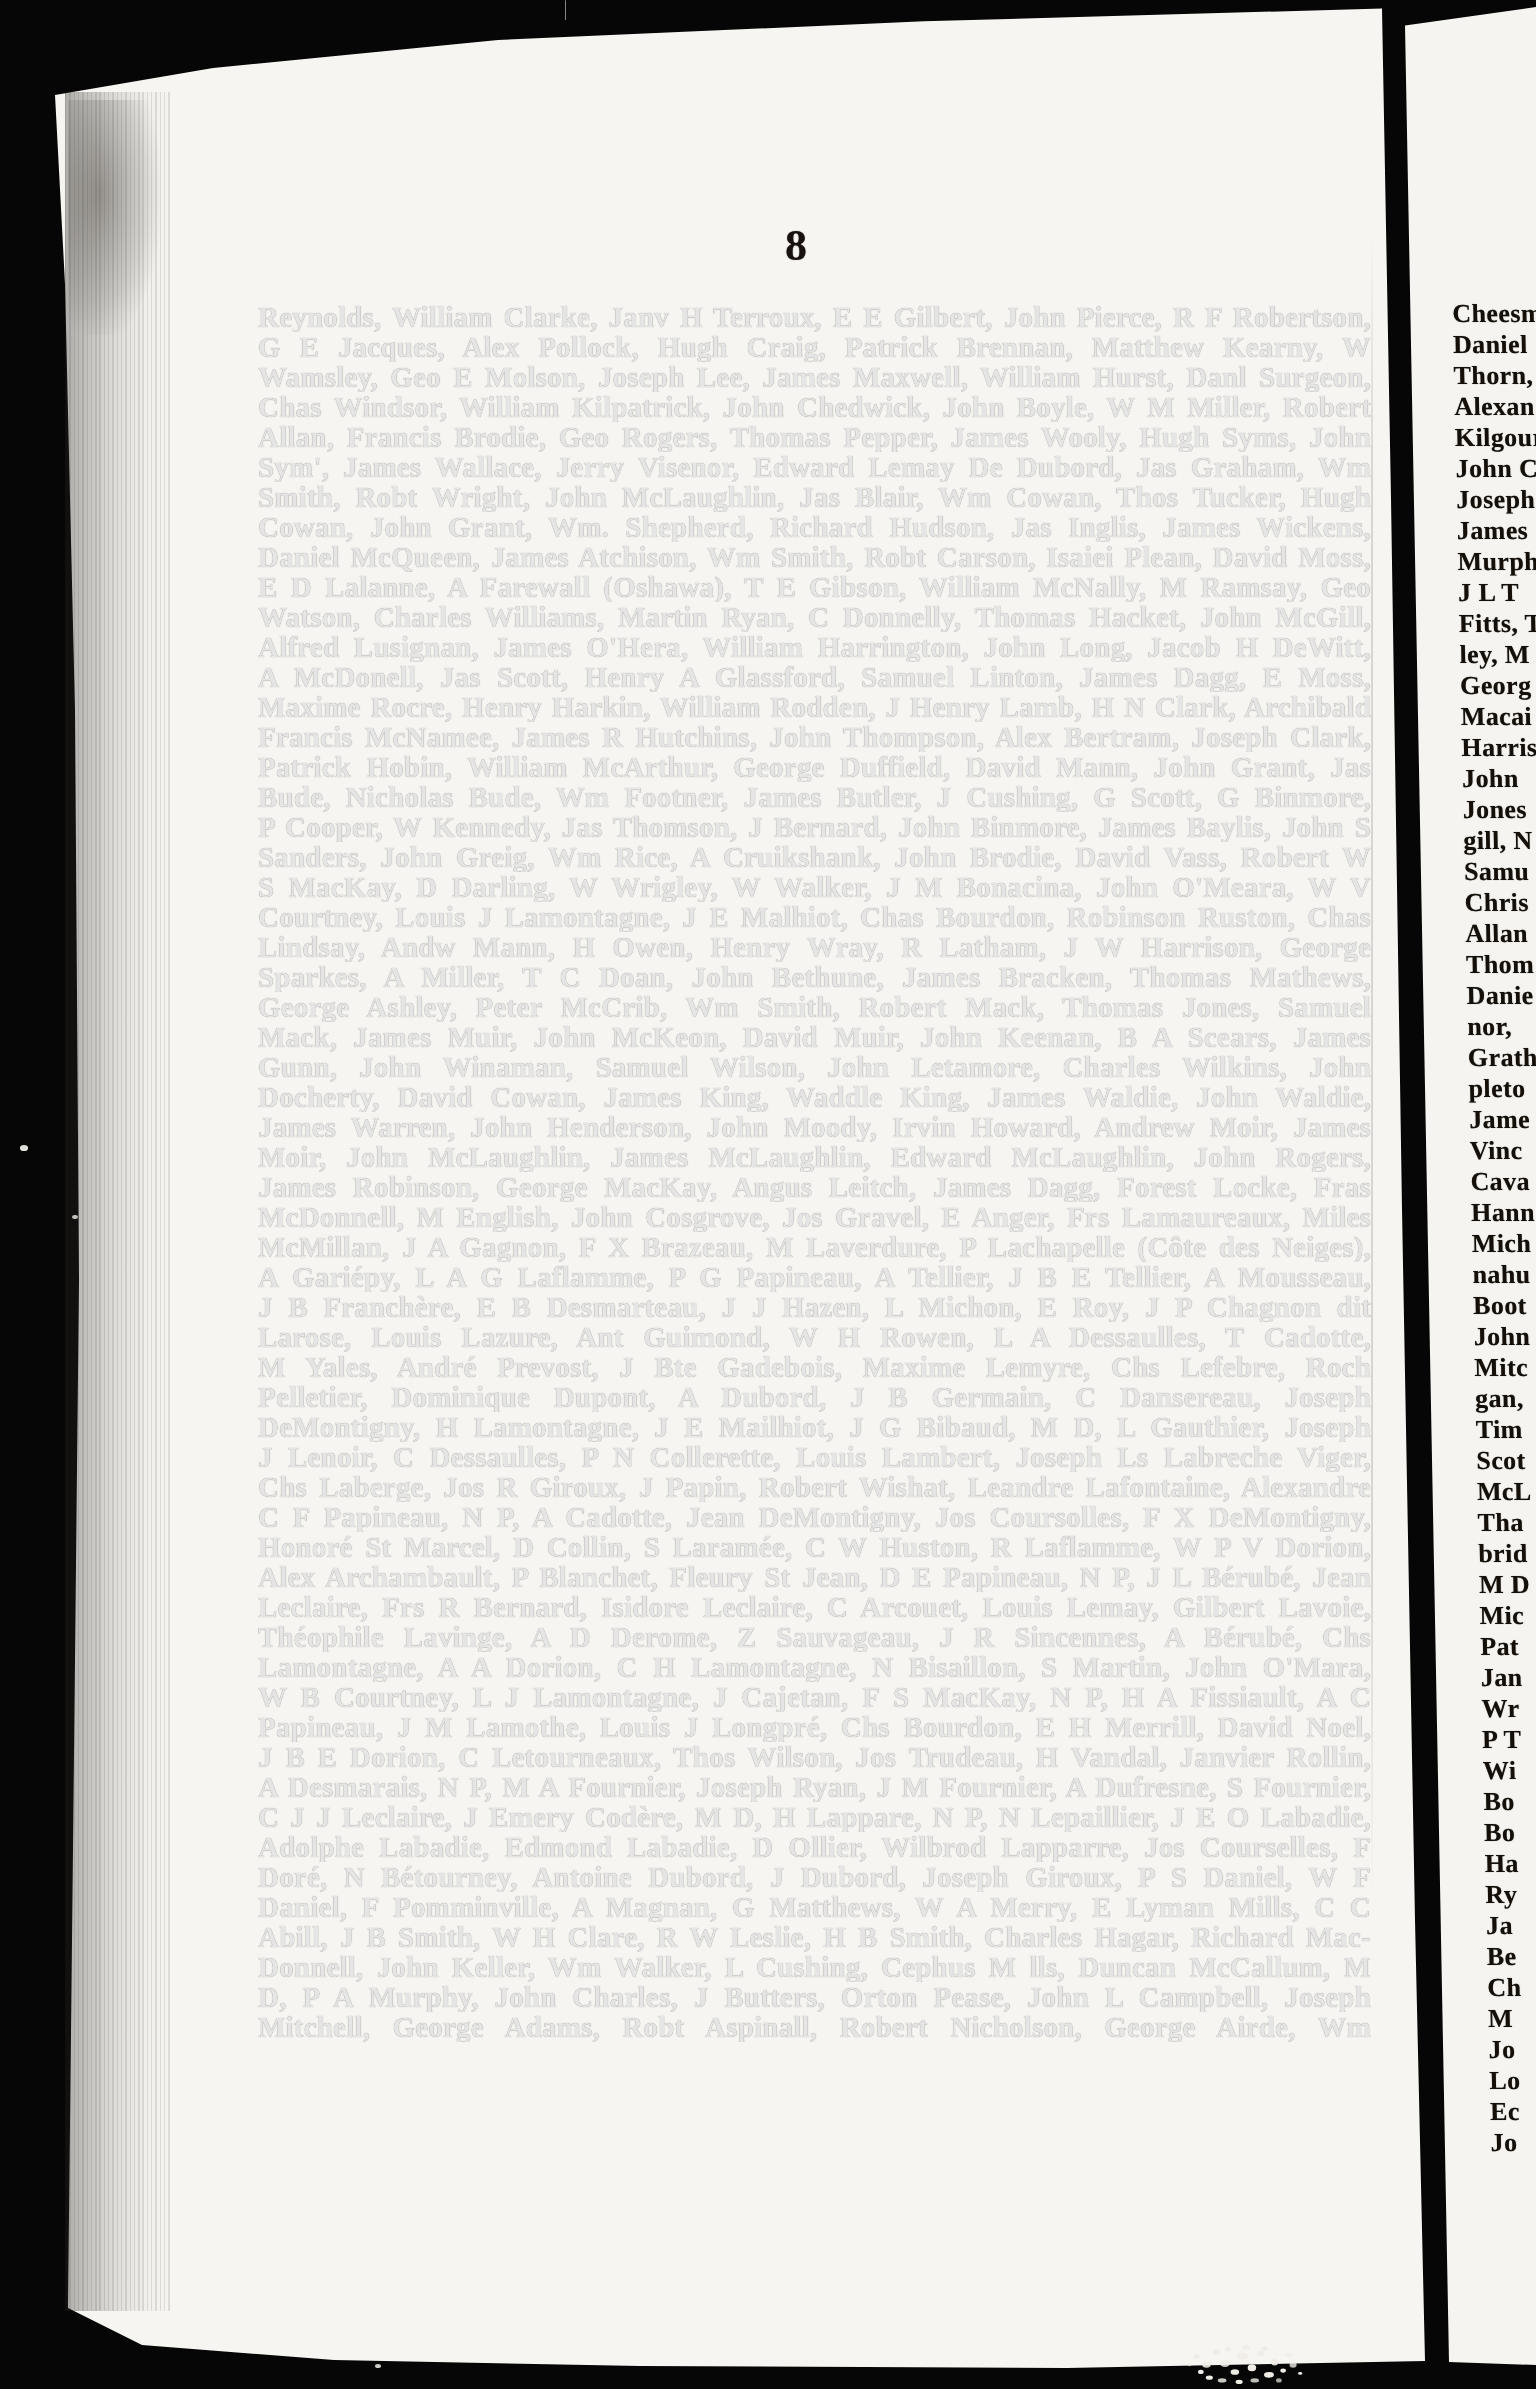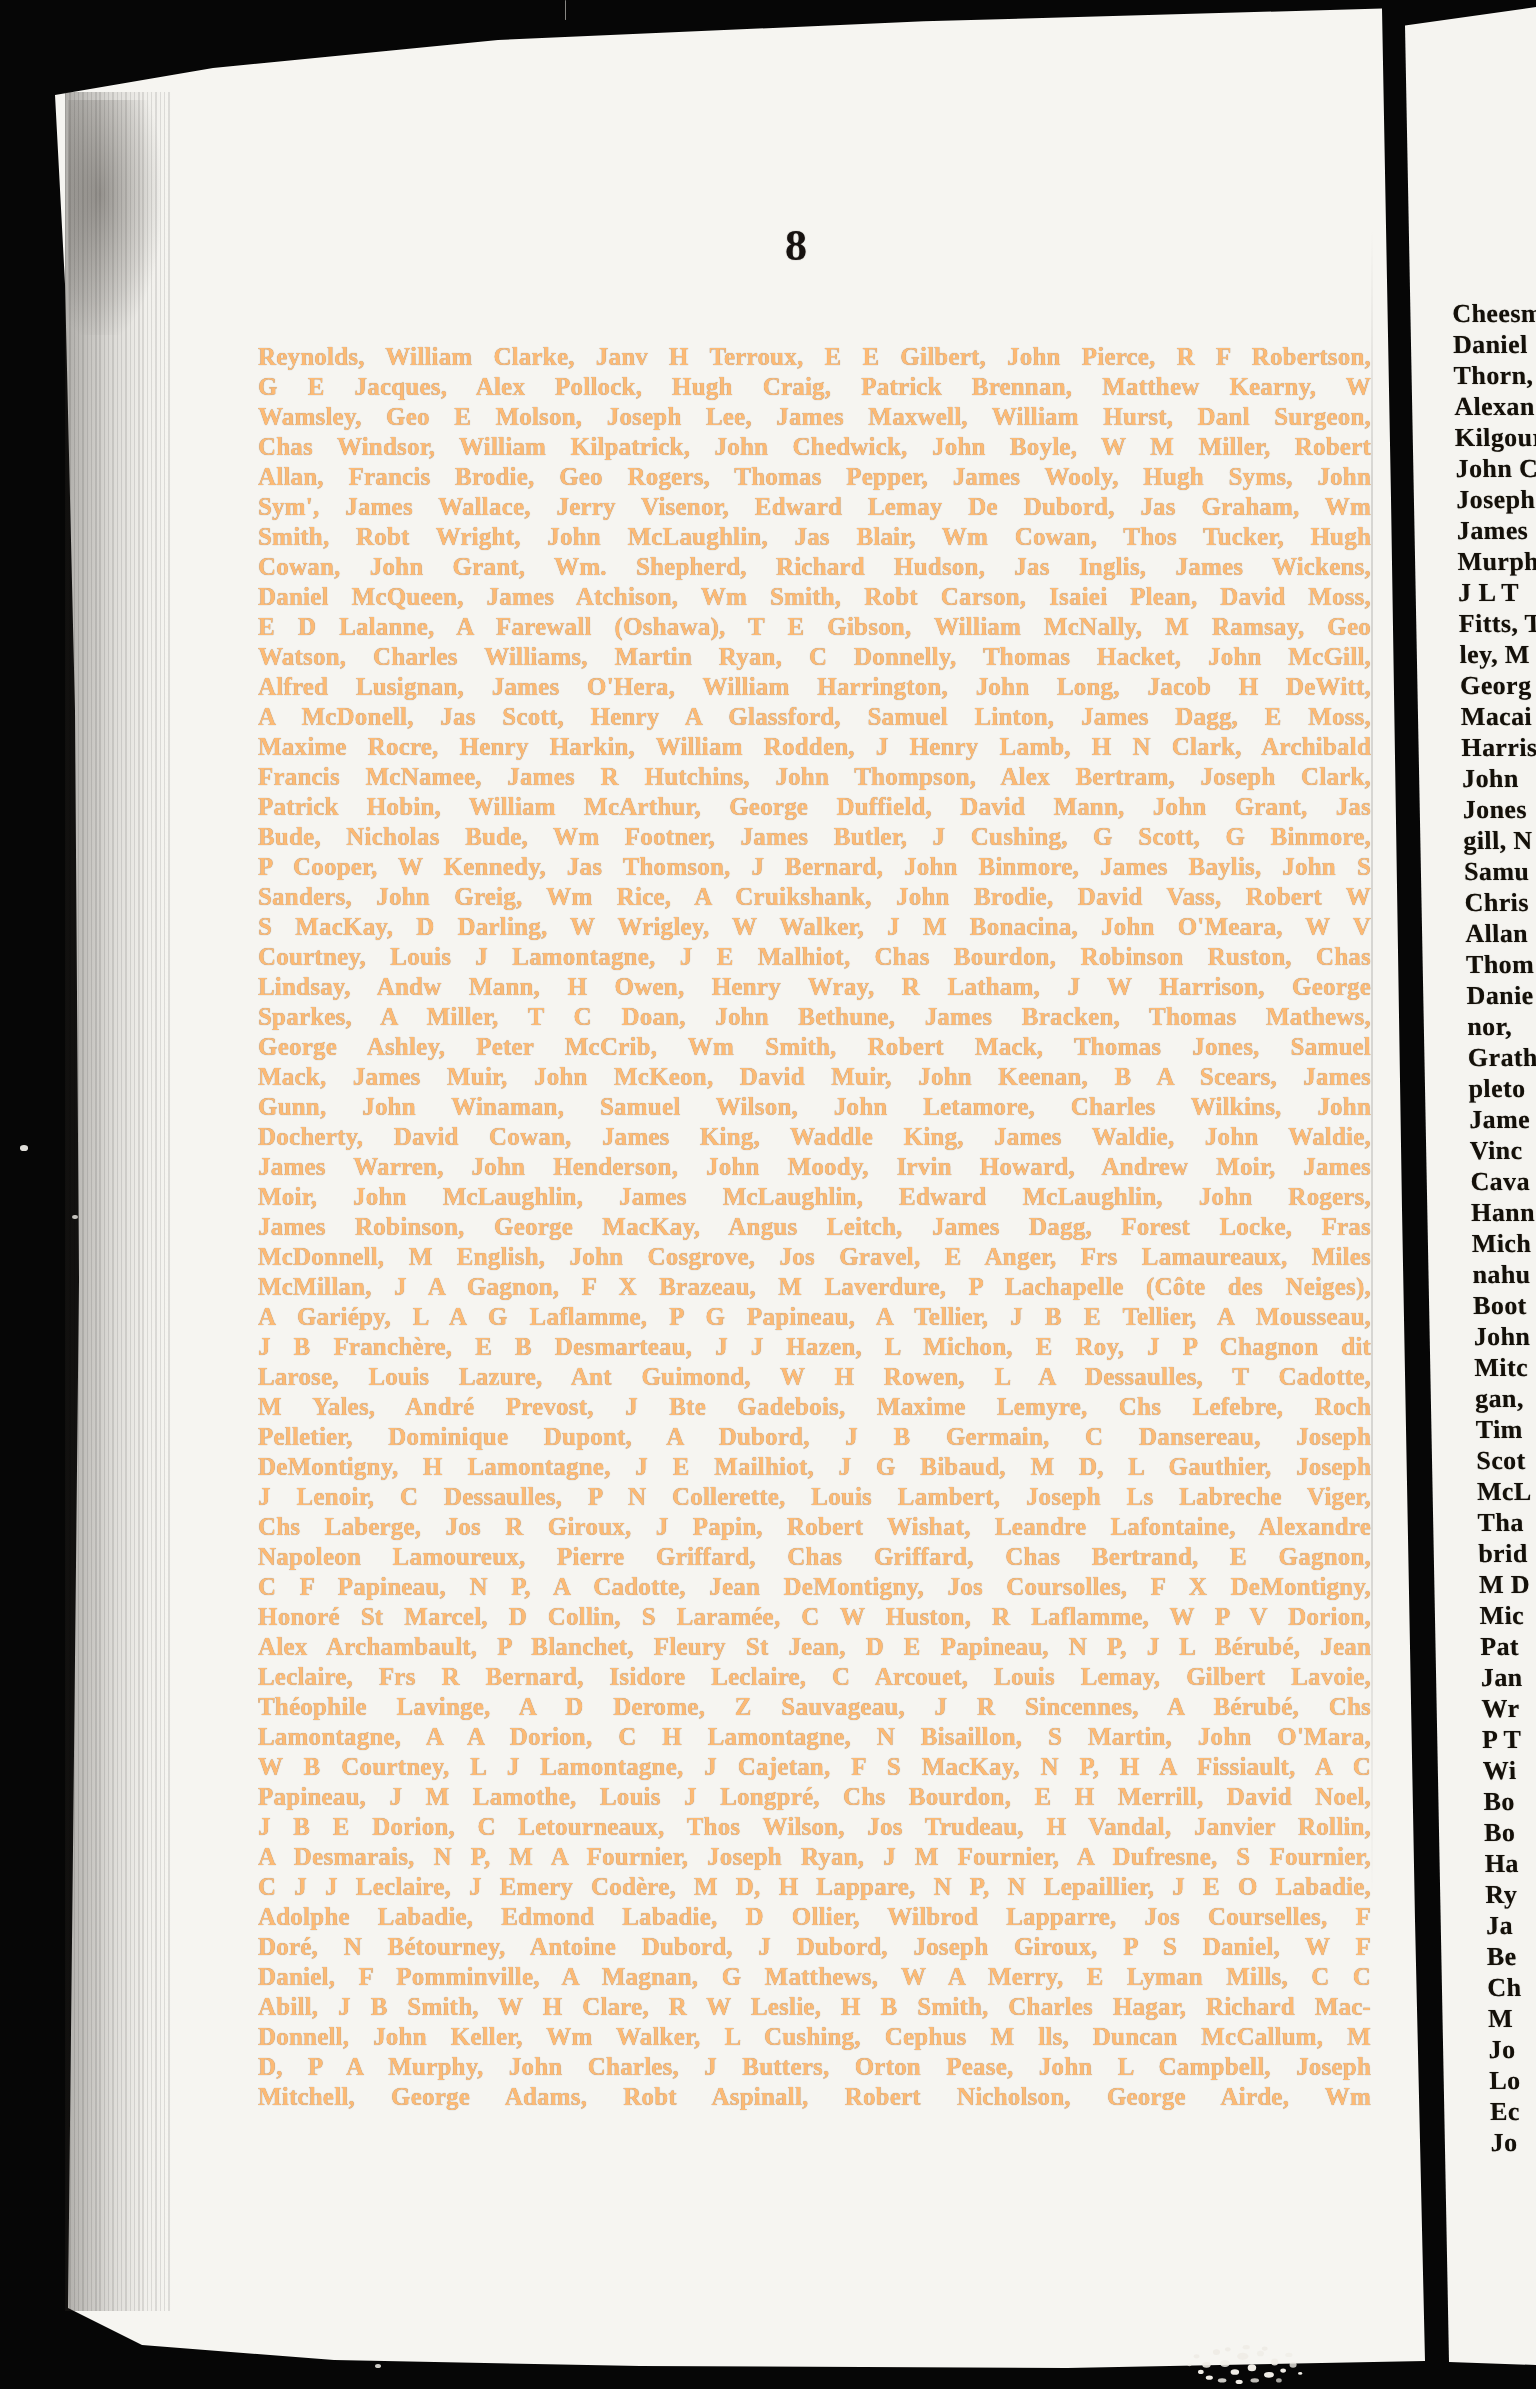--- a/index.html
+++ b/index.html
@@ -43,24 +43,23 @@
   }
   
   .pagenum{
     position:absolute;left:769px;top:220px;width:54px;
     font-size:44px;font-weight:700;color:#171210;text-align:center;
     text-shadow:0 0 1.1px rgba(23,18,16,.6);
   }
   
   .textblock{
     position:absolute;left:258px;top:302px;width:1113px;
-    color:#fdba74;
-    font-size:25px;font-weight:700;letter-spacing:0.2px;
+    color:#e5e5e5;
+    font-size:29px;font-weight:700;letter-spacing:0.2px;
     text-shadow:0 0 0.8px rgba(24,19,16,.55);
-    margin-top:40px;
   }
   .line{
     height:30px;line-height:30px;overflow:hidden;
     text-align:justify;text-align-last:justify;text-justify:inter-word;
   }
   
   .textblock-right{
     position:absolute;left:1452px;top:298px;width:156px;
     color:#141009;
     font-size:26px;font-weight:700;letter-spacing:0.4px;
@@ -124,21 +123,20 @@
     <div class="line">McDonnell, M English, John Cosgrove, Jos Gravel, E Anger, Frs Lamaureaux, Miles</div>
     <div class="line">McMillan, J A Gagnon, F X Brazeau, M Laverdure, P Lachapelle (Côte des Neiges),</div>
     <div class="line">A Gariépy, L A G Laflamme, P G Papineau, A Tellier, J B E Tellier, A Mousseau,</div>
     <div class="line">J B Franchère, E B Desmarteau, J J Hazen, L Michon, E Roy, J P Chagnon dit</div>
     <div class="line">Larose, Louis Lazure, Ant Guimond, W H Rowen, L A Dessaulles, T Cadotte,</div>
     <div class="line">M Yales, André Prevost, J Bte Gadebois, Maxime Lemyre, Chs Lefebre, Roch</div>
     <div class="line">Pelletier, Dominique Dupont, A Dubord, J B Germain, C Dansereau, Joseph</div>
     <div class="line">DeMontigny, H Lamontagne, J E Mailhiot, J G Bibaud, M D, L Gauthier, Joseph</div>
     <div class="line">J Lenoir, C Dessaulles, P N Collerette, Louis Lambert, Joseph Ls Labreche Viger,</div>
     <div class="line">Chs Laberge, Jos R Giroux, J Papin, Robert Wishat, Leandre Lafontaine, Alexandre</div>
-    <div class="line">Napoleon Lamoureux, Pierre Griffard, Chas Griffard, Chas Bertrand, E Gagnon,</div>
     <div class="line">C F Papineau, N P, A Cadotte, Jean DeMontigny, Jos Coursolles, F X DeMontigny,</div>
     <div class="line">Honoré St Marcel, D Collin, S Laramée, C W Huston, R Laflamme, W P V Dorion,</div>
     <div class="line">Alex Archambault, P Blanchet, Fleury St Jean, D E Papineau, N P, J L Bérubé, Jean</div>
     <div class="line">Leclaire, Frs R Bernard, Isidore Leclaire, C Arcouet, Louis Lemay, Gilbert Lavoie,</div>
     <div class="line">Théophile Lavinge, A D Derome, Z Sauvageau, J R Sincennes, A Bérubé, Chs</div>
     <div class="line">Lamontagne, A A Dorion, C H Lamontagne, N Bisaillon, S Martin, John O'Mara,</div>
     <div class="line">W B Courtney, L J Lamontagne, J Cajetan, F S MacKay, N P, H A Fissiault, A C</div>
     <div class="line">Papineau, J M Lamothe, Louis J Longpré, Chs Bourdon, E H Merrill, David Noel,</div>
     <div class="line">J B E Dorion, C Letourneaux, Thos Wilson, Jos Trudeau, H Vandal, Janvier Rollin,</div>
     <div class="line">A Desmarais, N P, M A Fournier, Joseph Ryan, J M Fournier, A Dufresne, S Fournier,</div>

